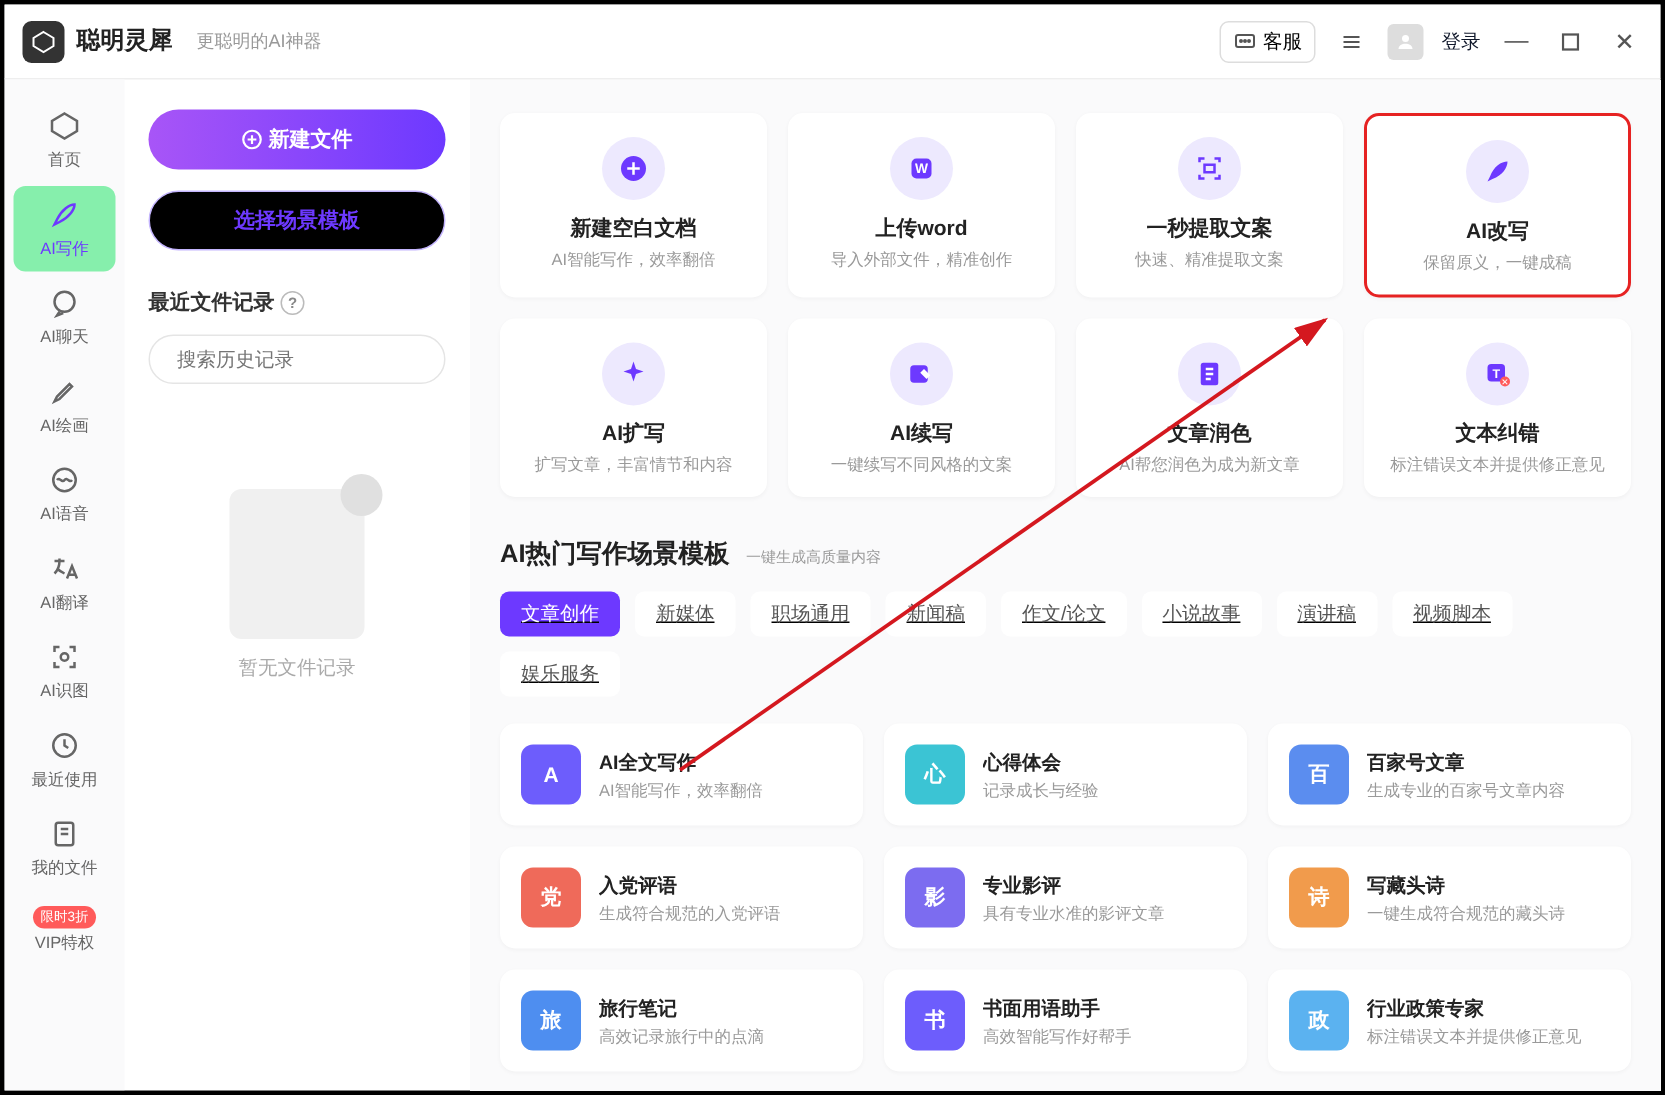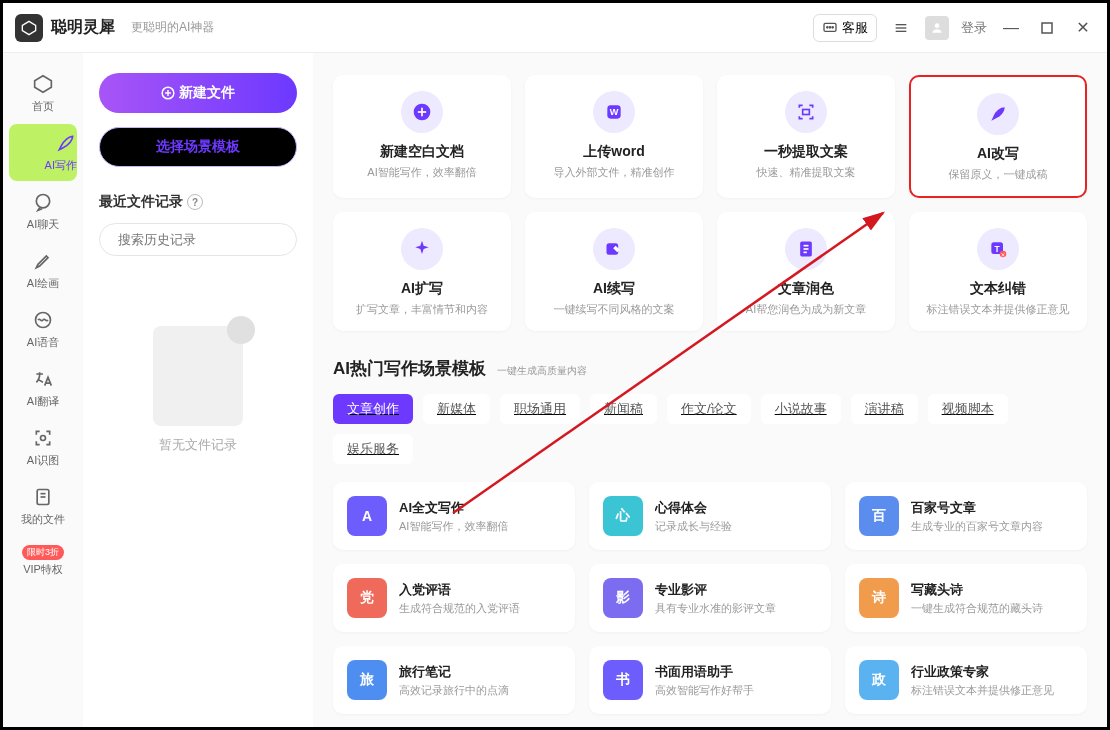--- a/index.html
+++ b/index.html
@@ -7,27 +7,27 @@
 
 .titlebar { height: 50px; display: flex; padding: 0 12px; border-bottom: 1px solid #eee; background: #fff; }
 .logo-wrap { display: flex; align-items: center; gap: 8px; }
 .logo-icon { width: 28px; height: 28px; background: #333; border-radius: 6px; display: flex; align-items: center; justify-content: center; color: #fff; }
 .app-name { font-size: 16px; font-weight: 700; color: #222; }
 .app-tagline { font-size: 12px; color: #999; margin-left: 8px; }
 .titlebar-right { margin-left: auto; display: flex; align-items: center; gap: 12px; }
 .kefu-btn { display: flex; align-items: center; gap: 4px; padding: 4px 8px; border: 1px solid #ddd; border-radius: 6px; cursor: pointer; font-size: 13px; }
 .menu-btn, .win-btn { width: 24px; height: 24px; display: flex; align-items: center; justify-content: center; cursor: pointer; font-size: 16px; color: #555; }
 .avatar-empty { width: 24px; height: 24px; background: #ddd; border-radius: 4px; display: flex; align-items: center; justify-content: center; }
-.login-text { font-size: 13px; color: #737373; cursor: pointer; }
+.login-text { font-size: 13px; color: #0f172a; cursor: pointer; }
 
 .main-wrap { display: flex; height: calc(100% - 50px); }
 
 .sidebar { width: 80px; background: #fafafb; display: flex; flex-direction: column; align-items: center; padding-top: 12px; gap: 2px; }
 .nav-item { width: 68px; padding: 8px 0; display: flex; flex-direction: column; align-items: center; gap: 4px; cursor: pointer; border-radius: 8px; color: #666; }
-.nav-item.active { background: #bef264; color: #6d39ff; align-items: flex-end; }
+.nav-item.active { background: #86efac; color: #6d39ff; }
 .nav-icon { width: 22px; height: 22px; display: flex; align-items: center; justify-content: center; }
 .nav-label { font-size: 11px; }
 .nav-badge { background: #ff5a5a; color: #fff; font-size: 9px; padding: 1px 5px; border-radius: 8px; margin-bottom: -2px; }
 
 .panel-left { width: 230px; padding: 20px 16px; display: flex; flex-direction: column; align-items: center; }
 .btn-primary { width: 100%; height: 40px; background: linear-gradient(90deg, #a855f7, #6d39ff); color: #fff; border: none; border-radius: 20px; font-size: 14px; font-weight: 600; cursor: pointer; display: flex; align-items: center; justify-content: center; gap: 4px; }
 .btn-outline { width: 100%; height: 40px; margin-top: 14px; background: #000000; color: #6d39ff; border: 1px solid #c4b5fd; border-radius: 20px; font-size: 14px; font-weight: 600; cursor: pointer; }
 .recent-head { display: flex; align-items: center; gap: 4px; width: 100%; margin-top: 26px; font-size: 14px; font-weight: 700; color: #333; }
 .search-box { width: 100%; margin-top: 12px; display: flex; align-items: center; gap: 6px; padding: 8px 12px; border: 1px solid #e5e5e5; border-radius: 18px; background: #fff; }
 .search-box input { border: none; outline: none; flex: 1; font-size: 13px; color: #333; }
@@ -167,20 +167,29 @@
           <svg width="20" height="20" viewBox="0 0 24 24" fill="none" stroke="currentColor" stroke-width="2">
             <path d="M4 8V4h4M20 8V4h-4M4 16v4h4M20 16v4h-4"></path>
             <circle cx="12" cy="12" r="3"></circle>
           </svg>
         </span>
       <span class="nav-label">AI识图</span>
     </div>
     <div class="nav-item">
       <span class="nav-icon">
           <svg width="20" height="20" viewBox="0 0 24 24" fill="none" stroke="currentColor" stroke-width="2">
+            <circle cx="12" cy="12" r="9"></circle>
+            <path d="M12 7v5l3 2"></path>
+          </svg>
+        </span>
+      <span class="nav-label">最近使用</span>
+    </div>
+    <div class="nav-item">
+      <span class="nav-icon">
+          <svg width="20" height="20" viewBox="0 0 24 24" fill="none" stroke="currentColor" stroke-width="2">
             <rect x="5" y="3" width="14" height="18" rx="2"></rect>
             <line x1="9" y1="8" x2="15" y2="8"></line>
             <line x1="9" y1="12" x2="15" y2="12"></line>
           </svg>
         </span>
       <span class="nav-label">我的文件</span>
     </div>
     <div class="nav-item">
       <span class="nav-badge">限时3折</span>
       <span class="nav-label">VIP特权</span>

